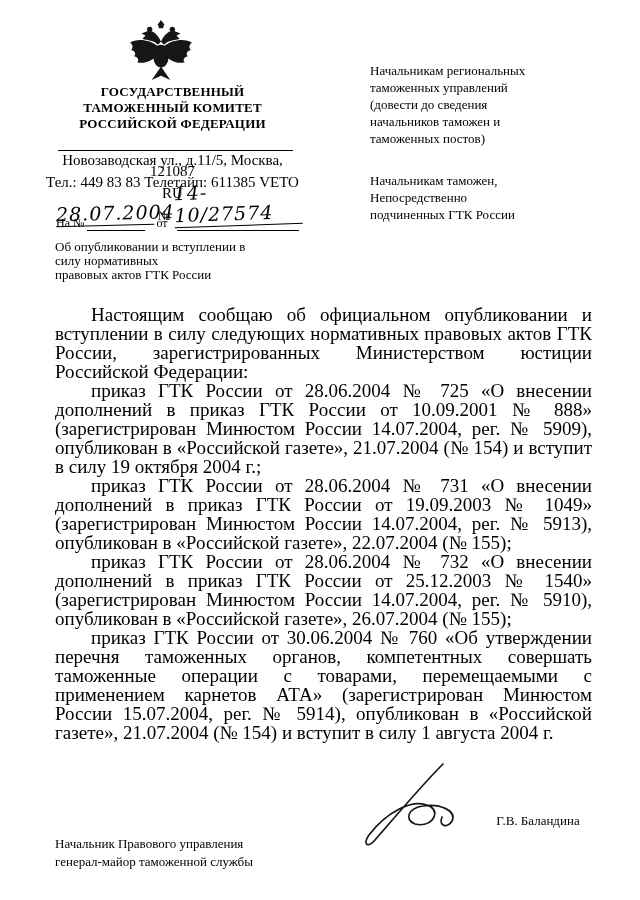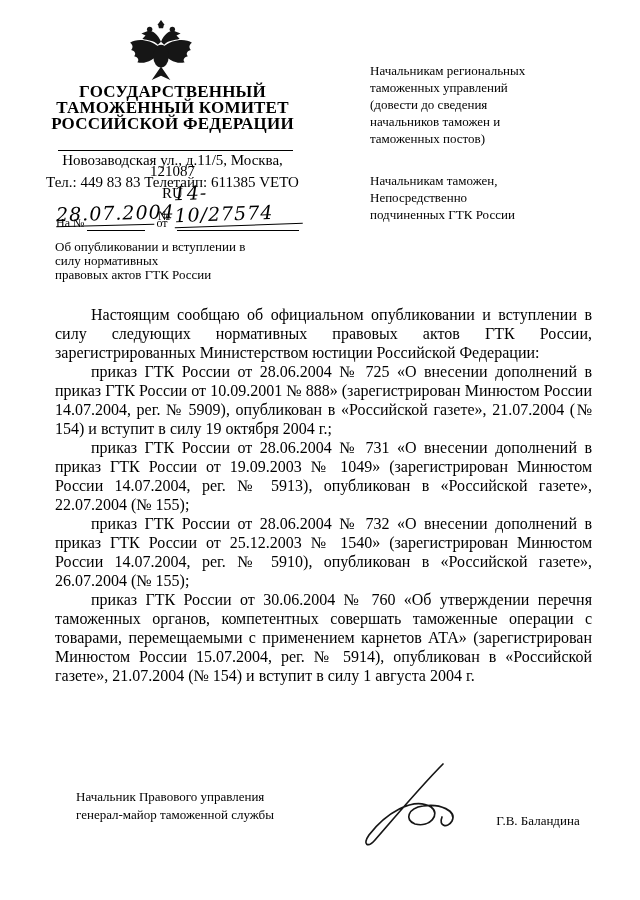--- a/index.html
+++ b/index.html
@@ -10,21 +10,21 @@
     font-family:"Liberation Serif", serif;
     color:#000;
     overflow:hidden;
   }
   .pre { white-space:pre-line; }
 
   
   .emblem { position:absolute; left:128px; top:20px; width:66px; height:62px; }
   .org-name {
     position:absolute; left:40px; top:84px; width:265px;
-    text-align:center; font-weight:bold; font-size:17px; line-height:16px;
+    text-align:center; font-weight:bold; font-size:13px; line-height:16px;
     letter-spacing:0.2px;
   }
   .lh-divider { position:absolute; left:58px; top:150px; width:235px; border-top:1px solid #000; }
   .org-address {
     position:absolute; left:40px; top:155px; width:265px;
     text-align:center; font-size:15px; line-height:11px;
   }
   .handwrit {
     font-family:"DejaVu Serif", serif; font-style:italic;
     font-size:19px; letter-spacing:1px;
@@ -58,28 +58,28 @@
 
   
   .subject {
     position:absolute; left:55px; top:240px; width:250px;
     font-size:13px; line-height:14px;
   }
 
   
   .body-text {
     position:absolute; left:55px; top:305px; width:537px; height:470px;
-    font-size:16px; line-height:19px; text-align:justify;
+    font-size:19px; line-height:19px; text-align:justify;
   }
   .body-text p { margin:0; text-indent:36px; }
 
   
   .sig-position {
-    position:absolute; left:55px; top:788px; width:280px;
-    font-size:13px; line-height:18px;margin-left:21px;
+    position:absolute; left:55px; top:835px; width:280px;
+    font-size:13px; line-height:18px;
   }
   .autograph { position:absolute; left:345px; top:758px; width:135px; height:95px; }
   .sig-name {
     position:absolute; left:478px; top:813px; width:120px;
     font-size:13px;
     text-align:center;
   }
 </style>
 </head>
 <body>

